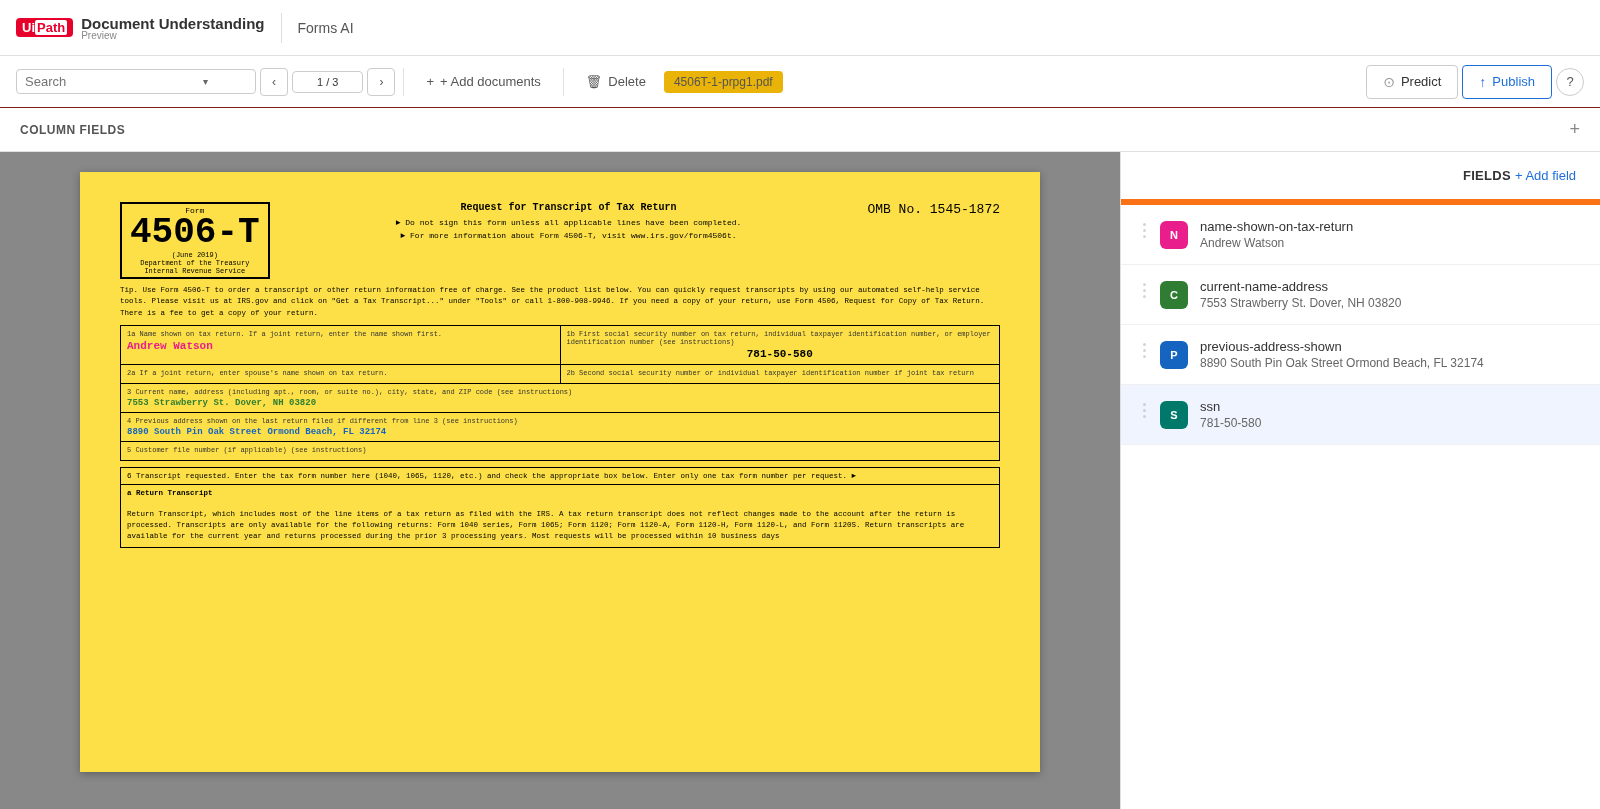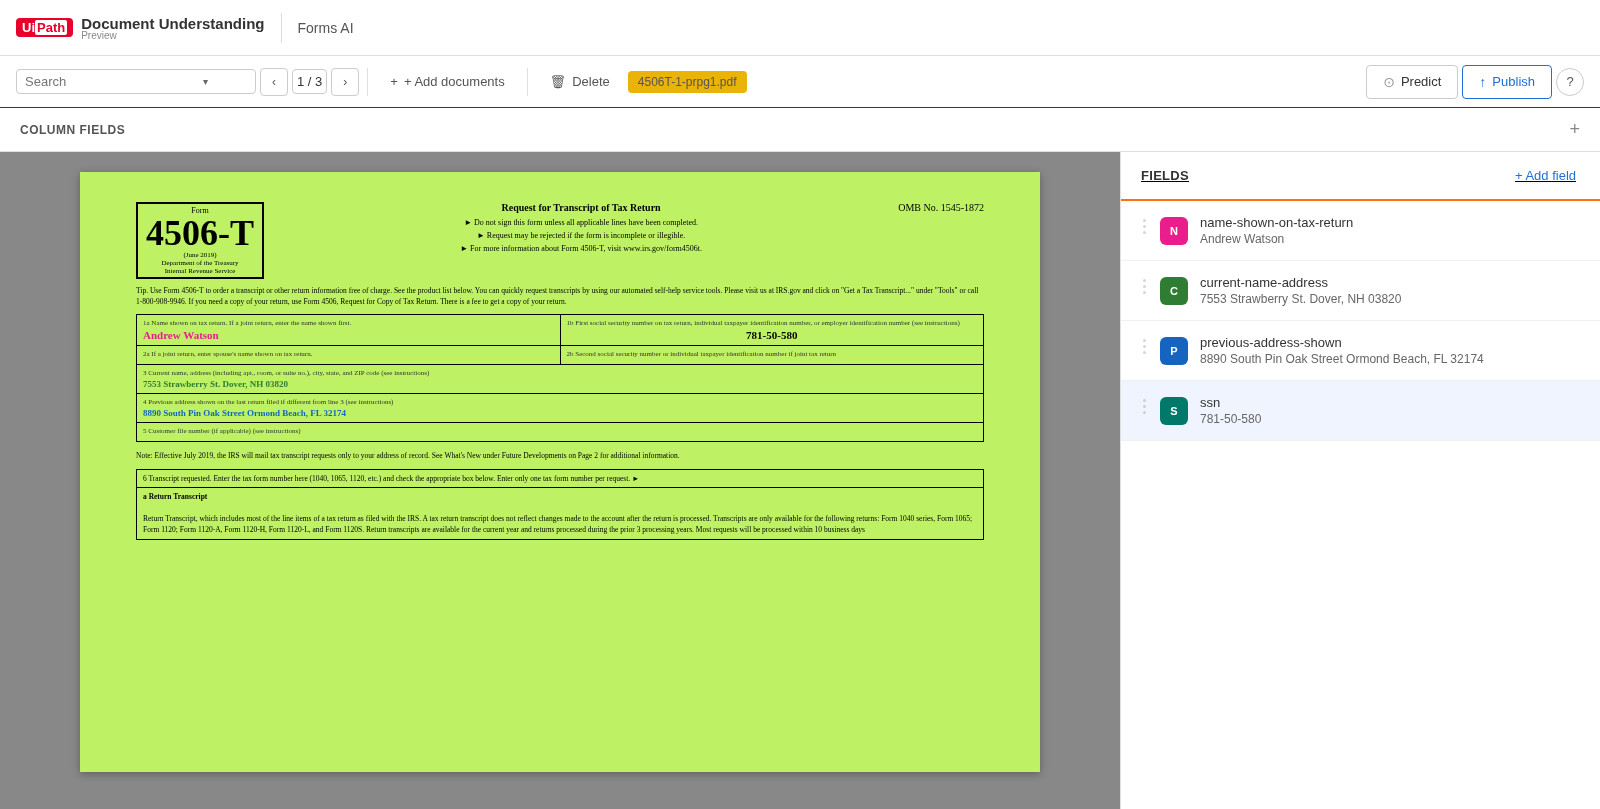--- a/index.html
+++ b/index.html
@@ -72,22 +72,22 @@
       cursor: pointer;
       display: flex;
       align-items: center;
       justify-content: center;
       font-size: 12px;
       color: #555;
     }
     .page-indicator {
       border: 1px solid #ccc;
       border-radius: 4px;
-      padding: 4px 4px;
-      font-size: 13px;
+      padding: 4px 24px;
+      font-size: 11px;
       color: #333;
       background: #fff;
     }
     .toolbar-btn {
       display: flex;
       align-items: center;
       gap: 6px;
       padding: 6px 14px;
       border: none;
       background: transparent;
@@ -172,26 +172,26 @@
       background: #888;
       display: flex;
       align-items: flex-start;
       justify-content: center;
       padding: 20px;
       overflow: auto;
       position: relative;
     }
 
     .document-page {
-      background: #bef264;
+      background: #fde047;
       width: 960px;
       min-height: 600px;
       box-shadow: 0 2px 8px rgba(0,0,0,0.3);
-      padding: 30px 56px;
-      font-family: Liberation Serif, serif;
+      padding: 30px 40px;
+      font-family: Liberation Mono, monospace;
       font-size: 9px;
       color: #000;
       position: relative;
     }
 
     
     .form-header {
       display: flex;
       align-items: flex-start;
       gap: 16px;
@@ -202,21 +202,21 @@
       padding: 2px 8px;
       text-align: center;
     }
     .form-label { font-size: 8px; }
     .form-number { font-size: 36px; font-weight: 900; line-height: 1; }
     .form-date { font-size: 7px; }
     .form-agency { font-size: 7px; }
     .form-title-area { flex: 1; text-align: center; }
     .form-title { font-size: 10px; font-weight: 700; }
     .form-instructions { font-size: 8px; margin-top: 4px; line-height: 1.6; }
-    .form-omb { font-size: 10px; text-align: right; }
+    .form-omb { font-size: 13px; text-align: right; }
     .tip-box { font-size: 7.5px; margin: 6px 0; line-height: 1.5; }
     .field-row { display: flex; border: 1px solid #000; border-bottom: none; }
     .field-row:last-of-type { border-bottom: 1px solid #000; }
     .field-cell { flex: 1; padding: 4px 6px; border-right: 1px solid #000; font-size: 7.5px; }
     .field-cell:last-child { border-right: none; }
     .field-label { font-size: 7px; color: #333; margin-bottom: 2px; }
     .field-value { font-size: 11px; font-weight: 700; color: #e91e8c; }
     .field-value-ssn { font-size: 11px; font-weight: 600; color: #000; text-align: center; }
     .address-green { color: #2e7d32; font-size: 9px; font-weight: 600; }
     .address-blue { color: #1565c0; font-size: 9px; font-weight: 600; }
@@ -228,24 +228,23 @@
     .right-panel {
       width: 480px;
       background: #fff;
       border-left: 1px solid #e0e0e0;
       display: flex;
       flex-direction: column;
     }
     .panel-header {
       display: flex;
       align-items: center;
-      justify-content: space-between;
+      justify-content: flex-end;
       padding: 12px 20px;
-      border-bottom: 2px solid #f97316;
-      text-decoration: underline;
+      border-bottom: 6px solid #f97316;
     }
     .panel-title { font-size: 13px; font-weight: 600; color: #333; letter-spacing: 0.3px; text-transform: uppercase; }
     .add-field-btn {
       display: flex;
       align-items: center;
       gap: 4px;
       font-size: 13px;
       color: #1e6fd9;
       cursor: pointer;
       background: none;
@@ -369,21 +368,20 @@
           <div class="form-label">Form</div>
           <div class="form-number">4506-T</div>
           <div class="form-date">(June 2019)</div>
           <div class="form-agency">Department of the Treasury</div>
           <div class="form-agency">Internal Revenue Service</div>
         </div>
         <div class="form-title-area">
           <div class="form-title">Request for Transcript of Tax Return</div>
           <div class="form-instructions">
             <div>► Do not sign this form unless all applicable lines have been completed.</div>
-            <div>► Request may be rejected if the form is incomplete or illegible.</div>
             <div>► For more information about Form 4506-T, visit www.irs.gov/form4506t.</div>
           </div>
         </div>
         <div class="form-omb">OMB No. 1545-1872</div>
       </div>
 
       <div class="tip-box">Tip. Use Form 4506-T to order a transcript or other return information free of charge. See the product list below. You can quickly request transcripts by using our automated self-help service tools. Please visit us at IRS.gov and click on "Get a Tax Transcript..." under "Tools" or call 1-800-908-9946. If you need a copy of your return, use Form 4506, Request for Copy of Tax Return. There is a fee to get a copy of your return.</div>
 
       <div class="field-row">
         <div class="field-cell">
@@ -412,21 +410,20 @@
 
       <div style="border: 1px solid #000; border-bottom: none; padding: 4px 6px;">
         <div class="field-label">4   Previous address shown on the last return filed if different from line 3 (see instructions)</div>
         <div class="address-blue">8890 South Pin Oak Street Ormond Beach, FL 32174</div>
       </div>
 
       <div style="border: 1px solid #000; padding: 4px 6px;">
         <div class="field-label">5   Customer file number (if applicable) (see instructions)</div>
       </div>
 
-      <div class="note-text">Note: Effective July 2019, the IRS will mail tax transcript requests only to your address of record. See What's New under Future Developments on Page 2 for additional information.</div>
 
       <div class="transcript-section">
         <div>6   Transcript requested. Enter the tax form number here (1040, 1065, 1120, etc.) and check the appropriate box below. Enter only one tax form number per request. ►</div>
       </div>
       <div style="border: 1px solid #000; border-top: none; padding: 4px 6px;">
         <div style="font-size: 7.5px; font-weight: 700; margin-bottom: 2px;">a   Return Transcript</div>
         <div class="transcript-body">Return Transcript, which includes most of the line items of a tax return as filed with the IRS. A tax return transcript does not reflect changes made to the account after the return is processed. Transcripts are only available for the following returns: Form 1040 series, Form 1065; Form 1120; Form 1120-A, Form 1120-H, Form 1120-L, and Form 1120S. Return transcripts are available for the current year and returns processed during the prior 3 processing years. Most requests will be processed within 10 business days</div>
       </div>
     </div>
   </div>

